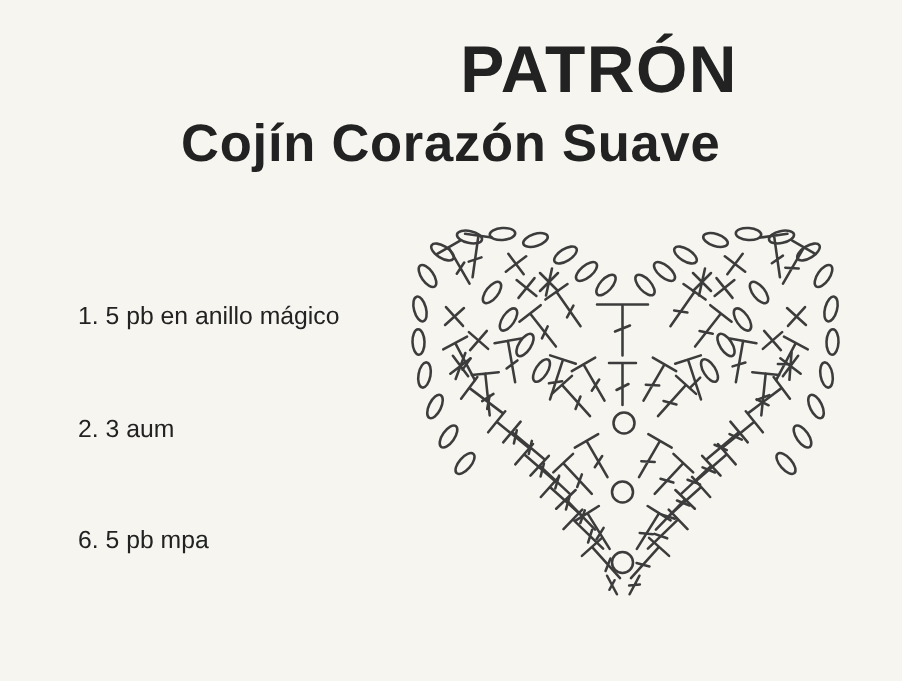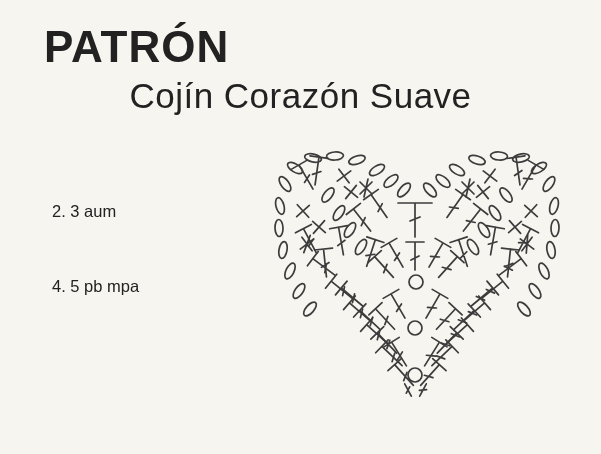--- a/index.html
+++ b/index.html
@@ -2,47 +2,48 @@
 <html><head>
 <meta charset="utf-8">
 <style>
   html,body{margin:0;padding:0;}
   body{
     width:601px;height:454px;position:relative;overflow:hidden;
     font-family:"Liberation Sans", sans-serif;
   }
   .page-title{
     position:absolute;top:22px;left:0;width:492px;margin:0;
-    text-align:left;font-size:44px;font-weight:700;letter-spacing:1px;padding-left:44px;
+    text-align:right;font-size:44px;font-weight:700;letter-spacing:1px;
   }
   .page-subtitle{
     position:absolute;top:76px;left:0;width:601px;margin:0;
-    text-align:center;font-size:35px;font-weight:400;letter-spacing:0.5px;
+    text-align:center;font-size:35px;font-weight:700;letter-spacing:0.5px;
   }
   .instructions{
     position:absolute;left:52px;top:150px;margin:0;padding:0;
     list-style:none;font-size:16.5px;line-height:24.7px;
     white-space:pre-wrap;
   }
   #heart-diagram{
     position:absolute;left:256px;top:136px;width:326px;height:316px;
   }
   #heart-diagram *{
     fill:none;stroke-width:1.7;stroke-linecap:round;stroke-linejoin:round;
   }
 </style>
 </head>
 <body style="background: rgb(246, 245, 240); color: rgb(34, 34, 34);">
 
 <h1 class="page-title">PATRÓN</h1>
 <h2 class="page-subtitle">Cojín Corazón Suave</h2>
 
 <ul class="instructions">
+  <li>1. 5 pb en anillo mágico</li>
   <li>2. 3 aum</li>
-  <li>4. 5 pb mpa</li>
+  <li>6. 5 pb mpa</li>
   
   
   
   
   
   
   
 </ul>
 
 <svg id="heart-diagram" viewBox="256 136 326 316" xmlns="http://www.w3.org/2000/svg" style="stroke: rgb(60, 60, 60);">

